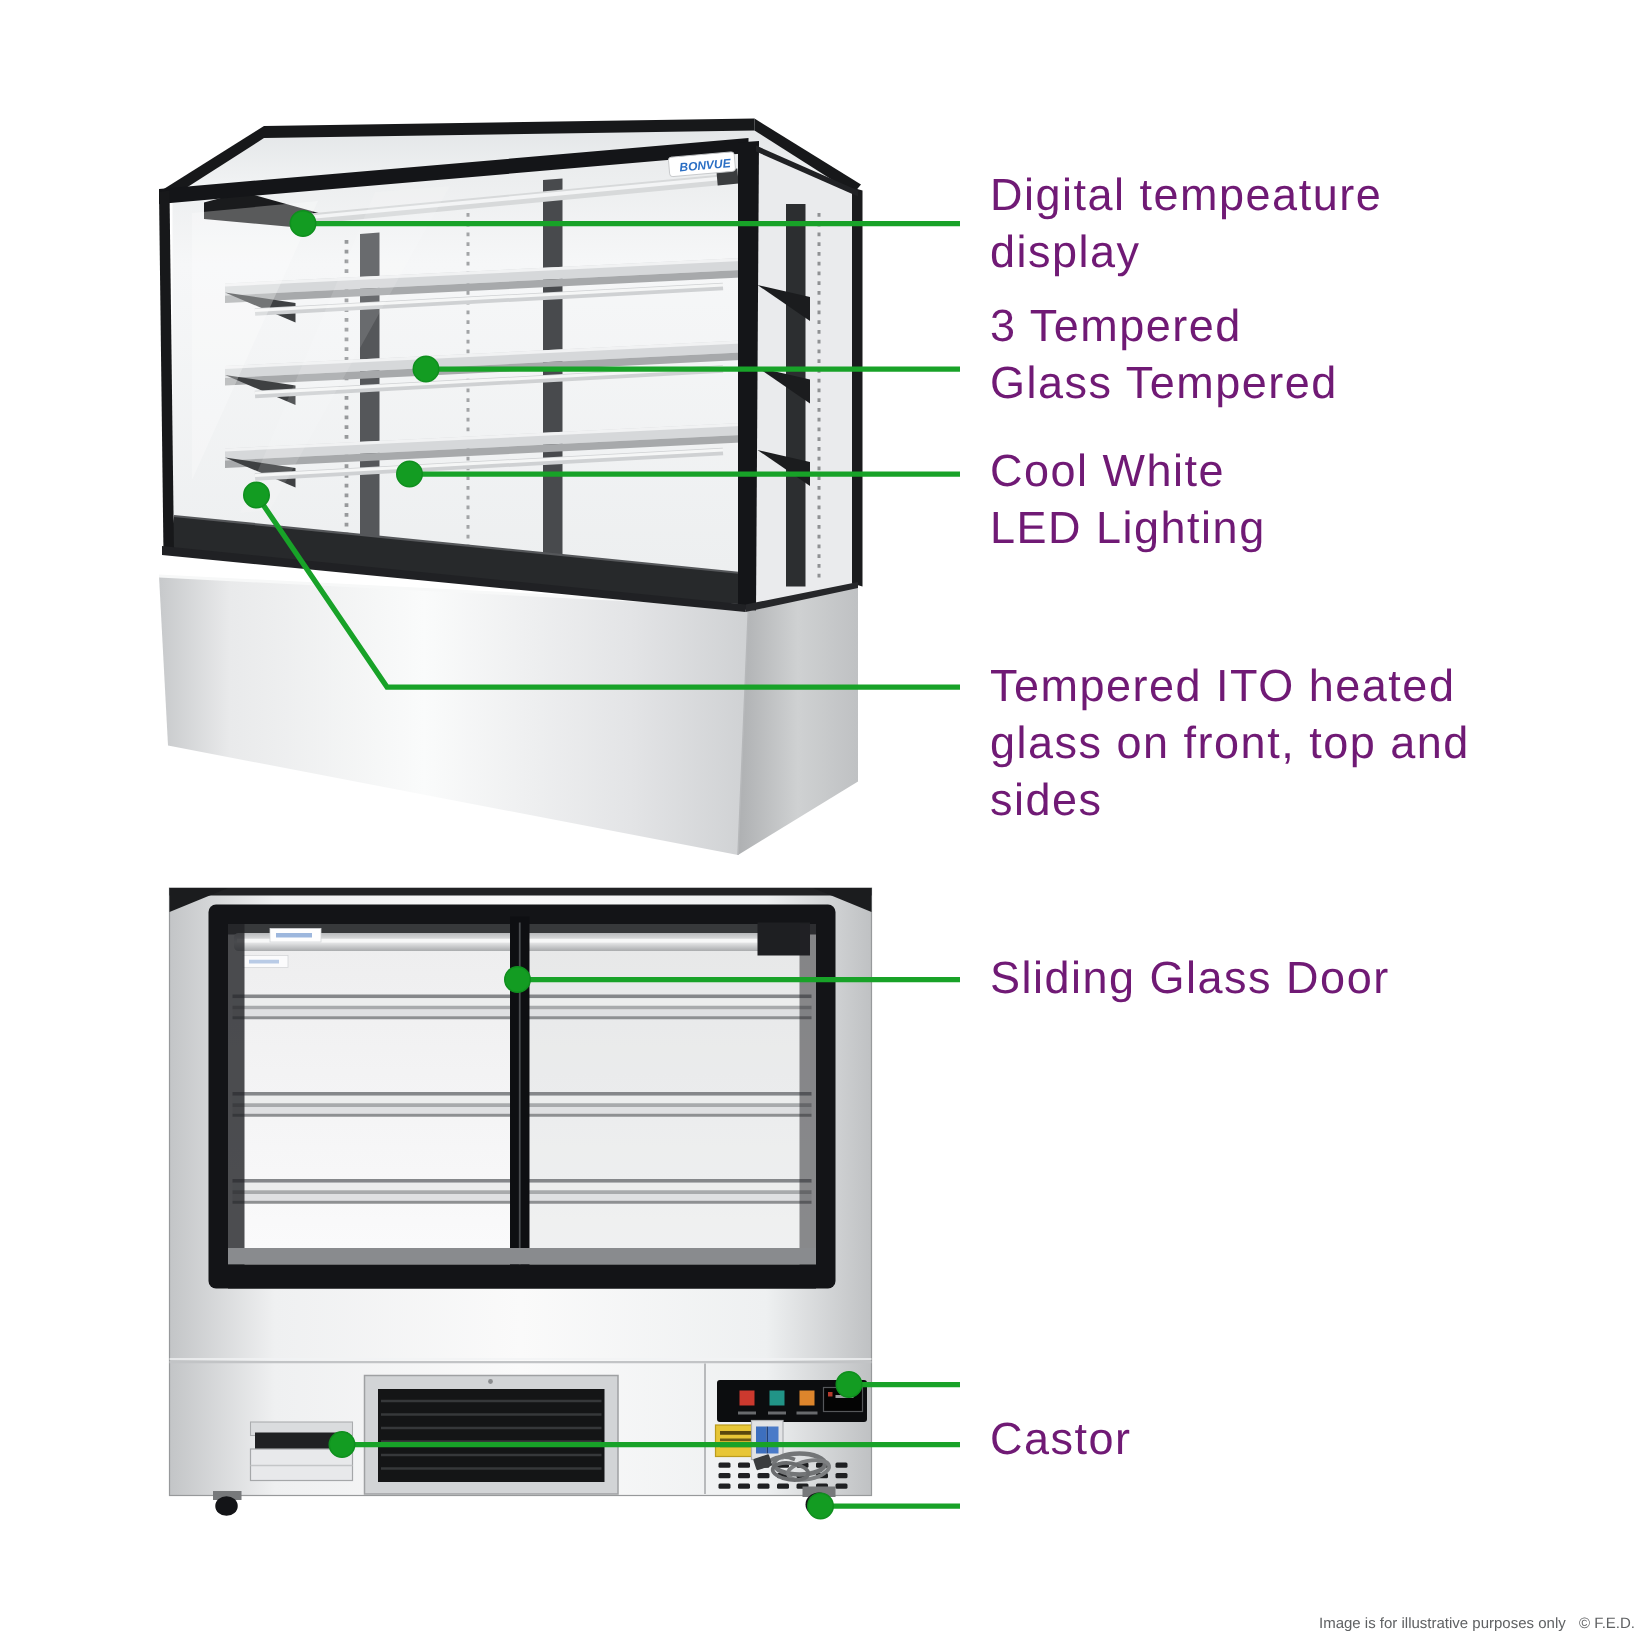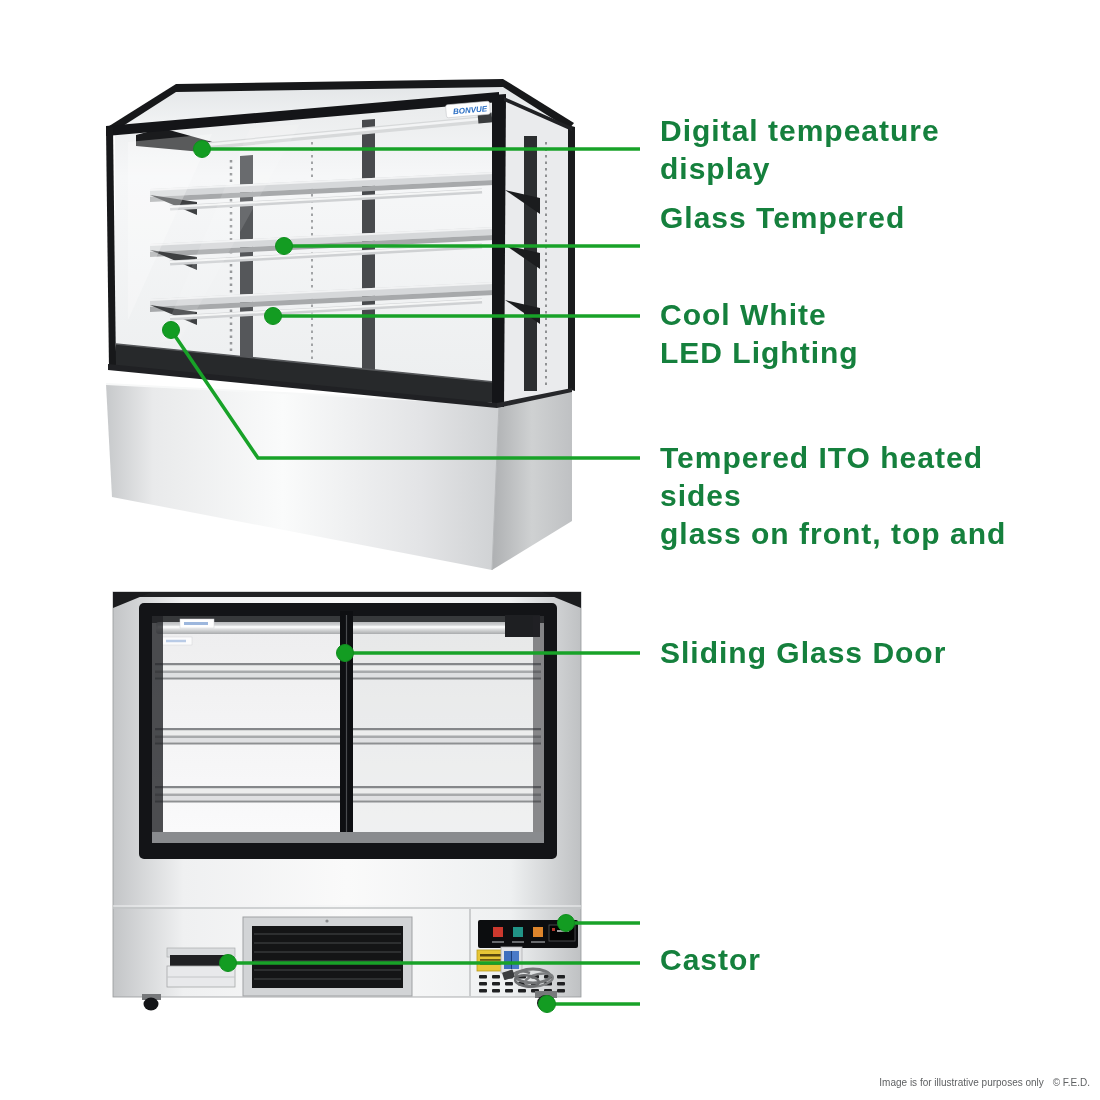--- a/index.html
+++ b/index.html
@@ -3,22 +3,22 @@
 <meta charset="utf-8">
 <style>
   html,body{margin:0;padding:0;background:#ffffff;}
   .canvas{
     position:relative;width:1100px;height:1100px;background:#ffffff;overflow:hidden;
     font-family:"Liberation Sans", sans-serif;
   }
   .unit{position:absolute;}
   .annotations{position:absolute;left:0;top:0;width:1100px;height:1100px;pointer-events:none;}
   .callout{
-    position:absolute;left:660px;color:#15803d;font-size:30px;line-height:38px;
-    letter-spacing:1px;font-weight:700;white-space:nowrap;
+    position:absolute;left:660px;color:#701a75;font-size:30px;line-height:38px;
+    letter-spacing:1px;font-weight:400;white-space:nowrap;
   }
   .footer{
     position:absolute;top:1077px;right:10px;font-size:10px;color:#5f6163;
     letter-spacing:0px;
     margin-left:41px;
   }
   .footer .copy{margin-left:6px;}
 </style>
 </head>
 <body>
@@ -320,30 +320,31 @@
       <circle cx="228" cy="963" r="8.5"></circle>
       <circle cx="547" cy="1004" r="8.5"></circle>
     </g>
   </svg>
 
   <div class="callout" style="top:112px">
     <div>Digital tempeature</div>
     <div>display</div>
   </div>
   <div class="callout" style="top:199px">
+    <div>3 Tempered</div>
     <div>Glass Tempered</div>
   </div>
   <div class="callout" style="top:296px">
     <div>Cool White</div>
     <div>LED Lighting</div>
   </div>
   <div class="callout" style="top:439px">
     <div>Tempered ITO heated</div>
+    <div>glass on front, top and</div>
     <div>sides</div>
-    <div>glass on front, top and</div>
   </div>
   <div class="callout" style="top:634px">
     <div>Sliding Glass Door</div>
   </div>
   <div class="callout" style="top:941px">
     <div>Castor</div>
   </div>
 
   <div class="footer">
     <span>Image is for illustrative purposes only</span>

